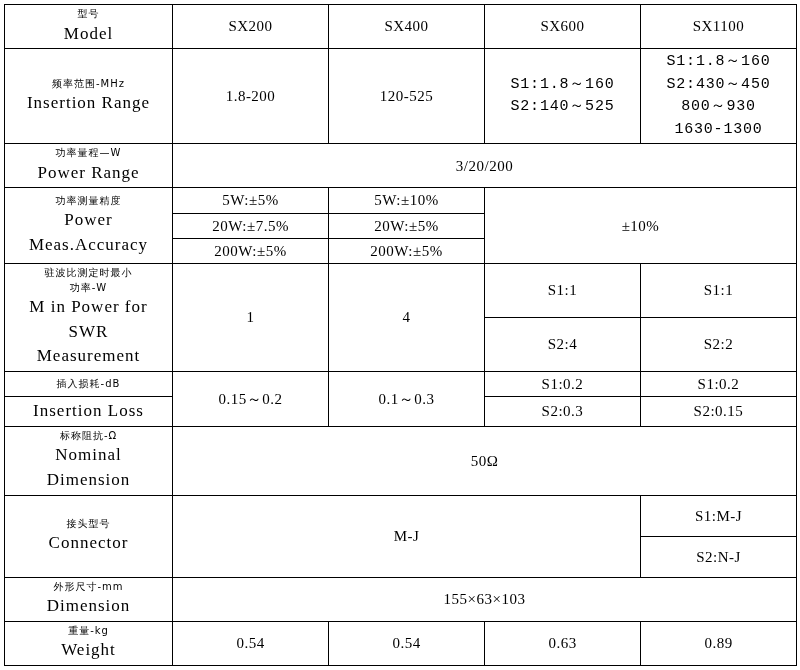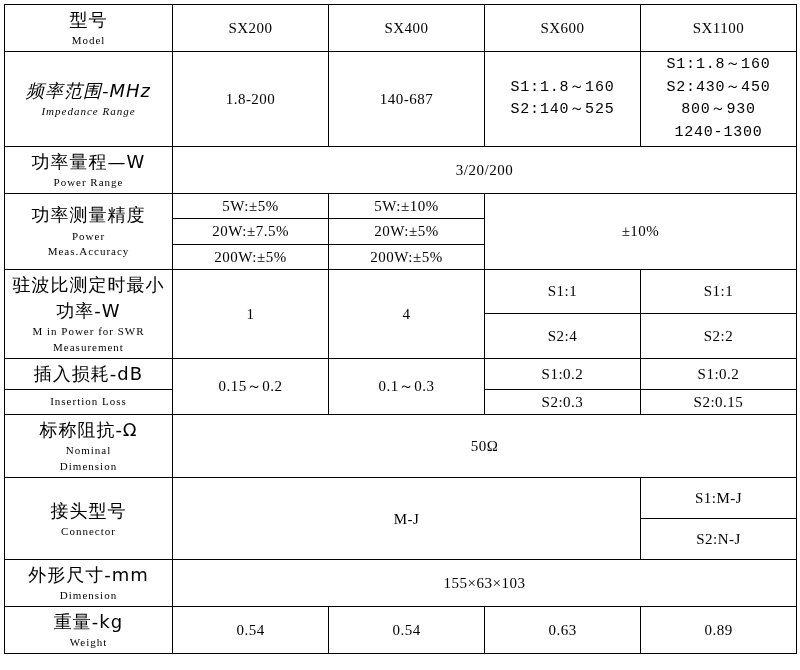--- a/index.html
+++ b/index.html
@@ -34,40 +34,39 @@
   }
   td.label {
     width: 168px;
   }
   td.col {
     width: 156px;
   }
   .cn {
     display: block;
     font-family: "DejaVu Sans", sans-serif;
-    font-size: 18px;
+    font-size: 10px;
     letter-spacing: 1px;
     line-height: 1.45;
   }
   .en {
     display: block;
     font-family: "Liberation Serif", serif;
-    font-size: 11px;
+    font-size: 17px;
     letter-spacing: 1px;
     line-height: 1.45;
   }
   .multi {
     display: block;
     line-height: 1.5;
     letter-spacing: 0.8px;
     font-family: Liberation Mono, monospace;
   }
   .tall {
     height: 74px;
-    font-style: italic;
   }
   .pad-y {
     padding-top: 6px;
     padding-bottom: 6px;
     margin-left: 16px;
   }
 </style>
 </head>
 <body>
 
@@ -89,33 +88,33 @@
         </td>
         <td class="col">SX200</td>
         <td class="col">SX400</td>
         <td class="col">SX600</td>
         <td class="col">SX1100</td>
       </tr>
 
       <tr>
         <td class="label tall">
           <span class="cn">频率范围-MHz</span>
-          <span class="en">Impedance Range</span>
+          <span class="en">Insertion Range</span>
         </td>
         <td class="col">1.8-200</td>
-        <td class="col">140-687</td>
+        <td class="col">120-525</td>
         <td class="col">
           <span class="multi">S1:1.8～160</span>
           <span class="multi">S2:140～525</span>
         </td>
         <td class="col">
           <span class="multi">S1:1.8～160</span>
           <span class="multi">S2:430～450</span>
           <span class="multi">800～930</span>
-          <span class="multi">1240-1300</span>
+          <span class="multi">1630-1300</span>
         </td>
       </tr>
 
       <tr>
         <td class="label pad-y">
           <span class="cn">功率量程—W</span>
           <span class="en">Power Range</span>
         </td>
         <td colspan="4">3/20/200</td>
       </tr>

